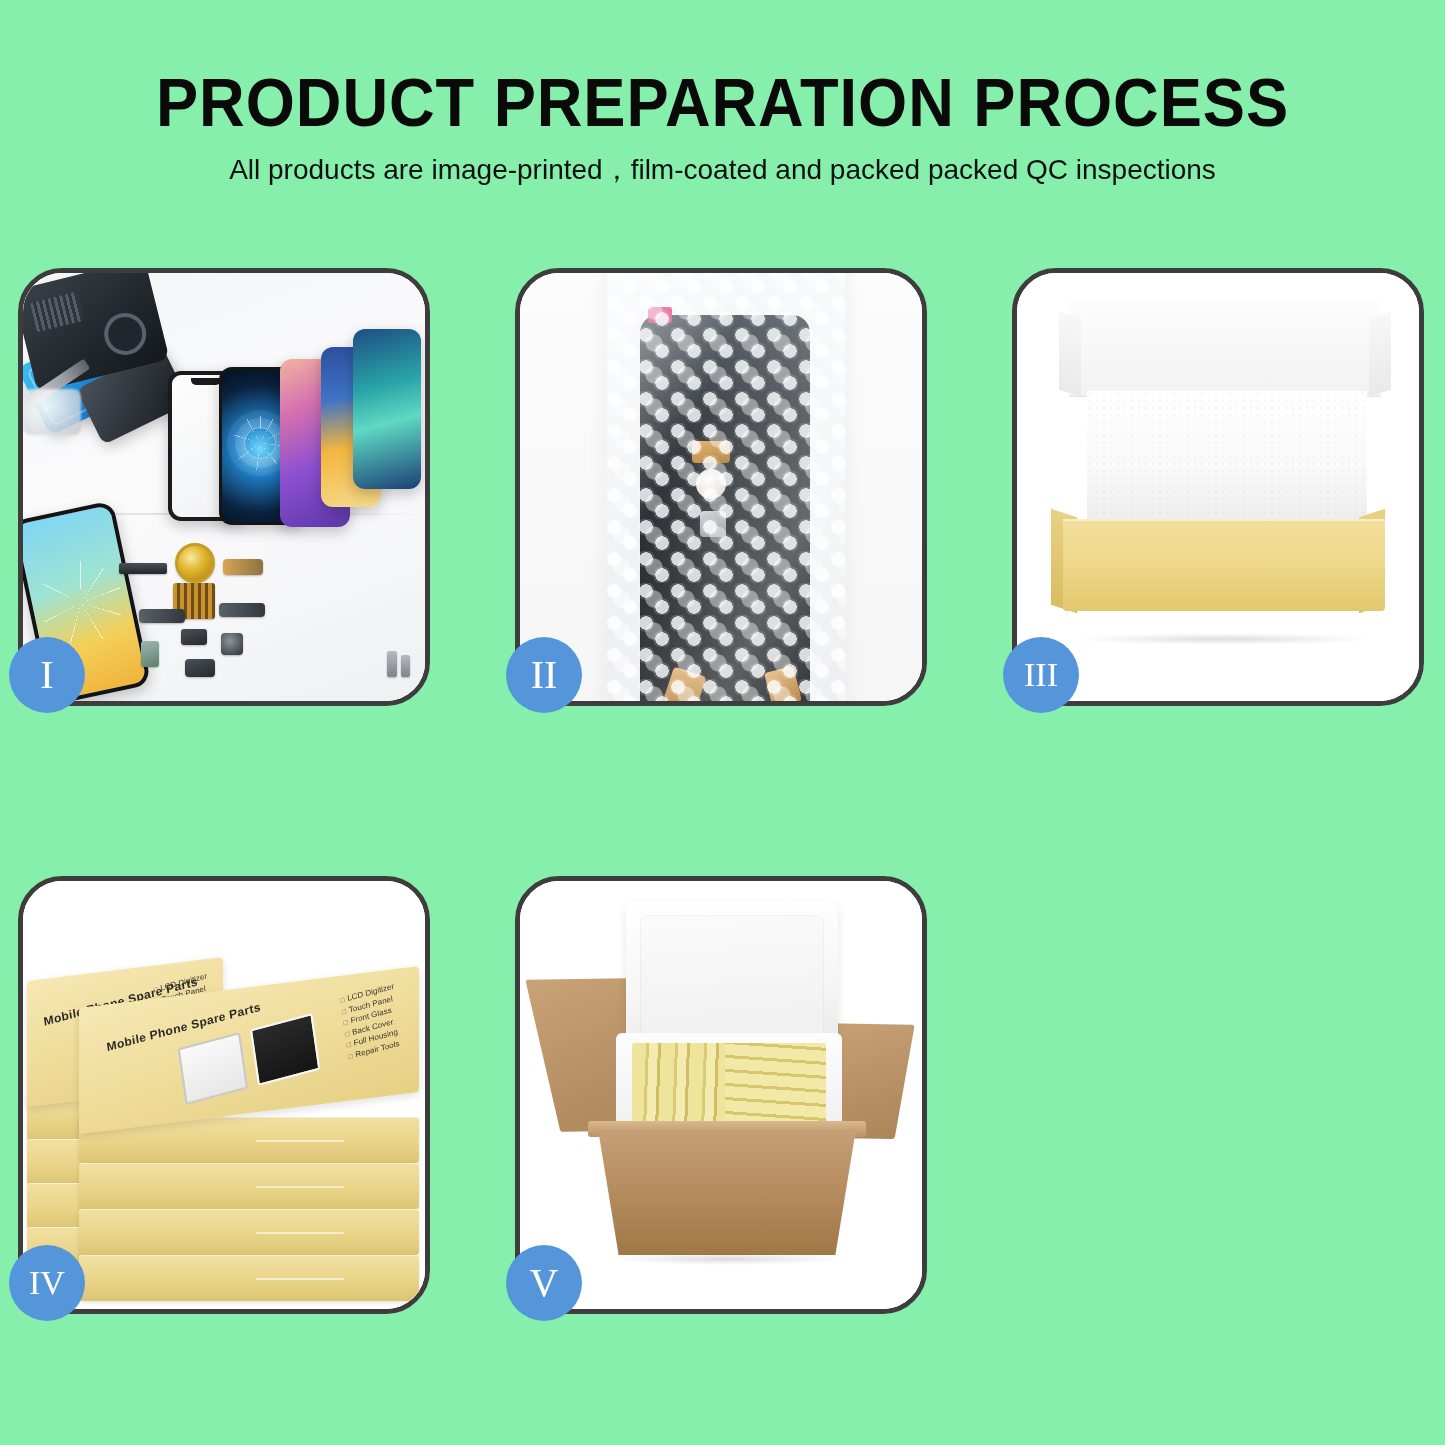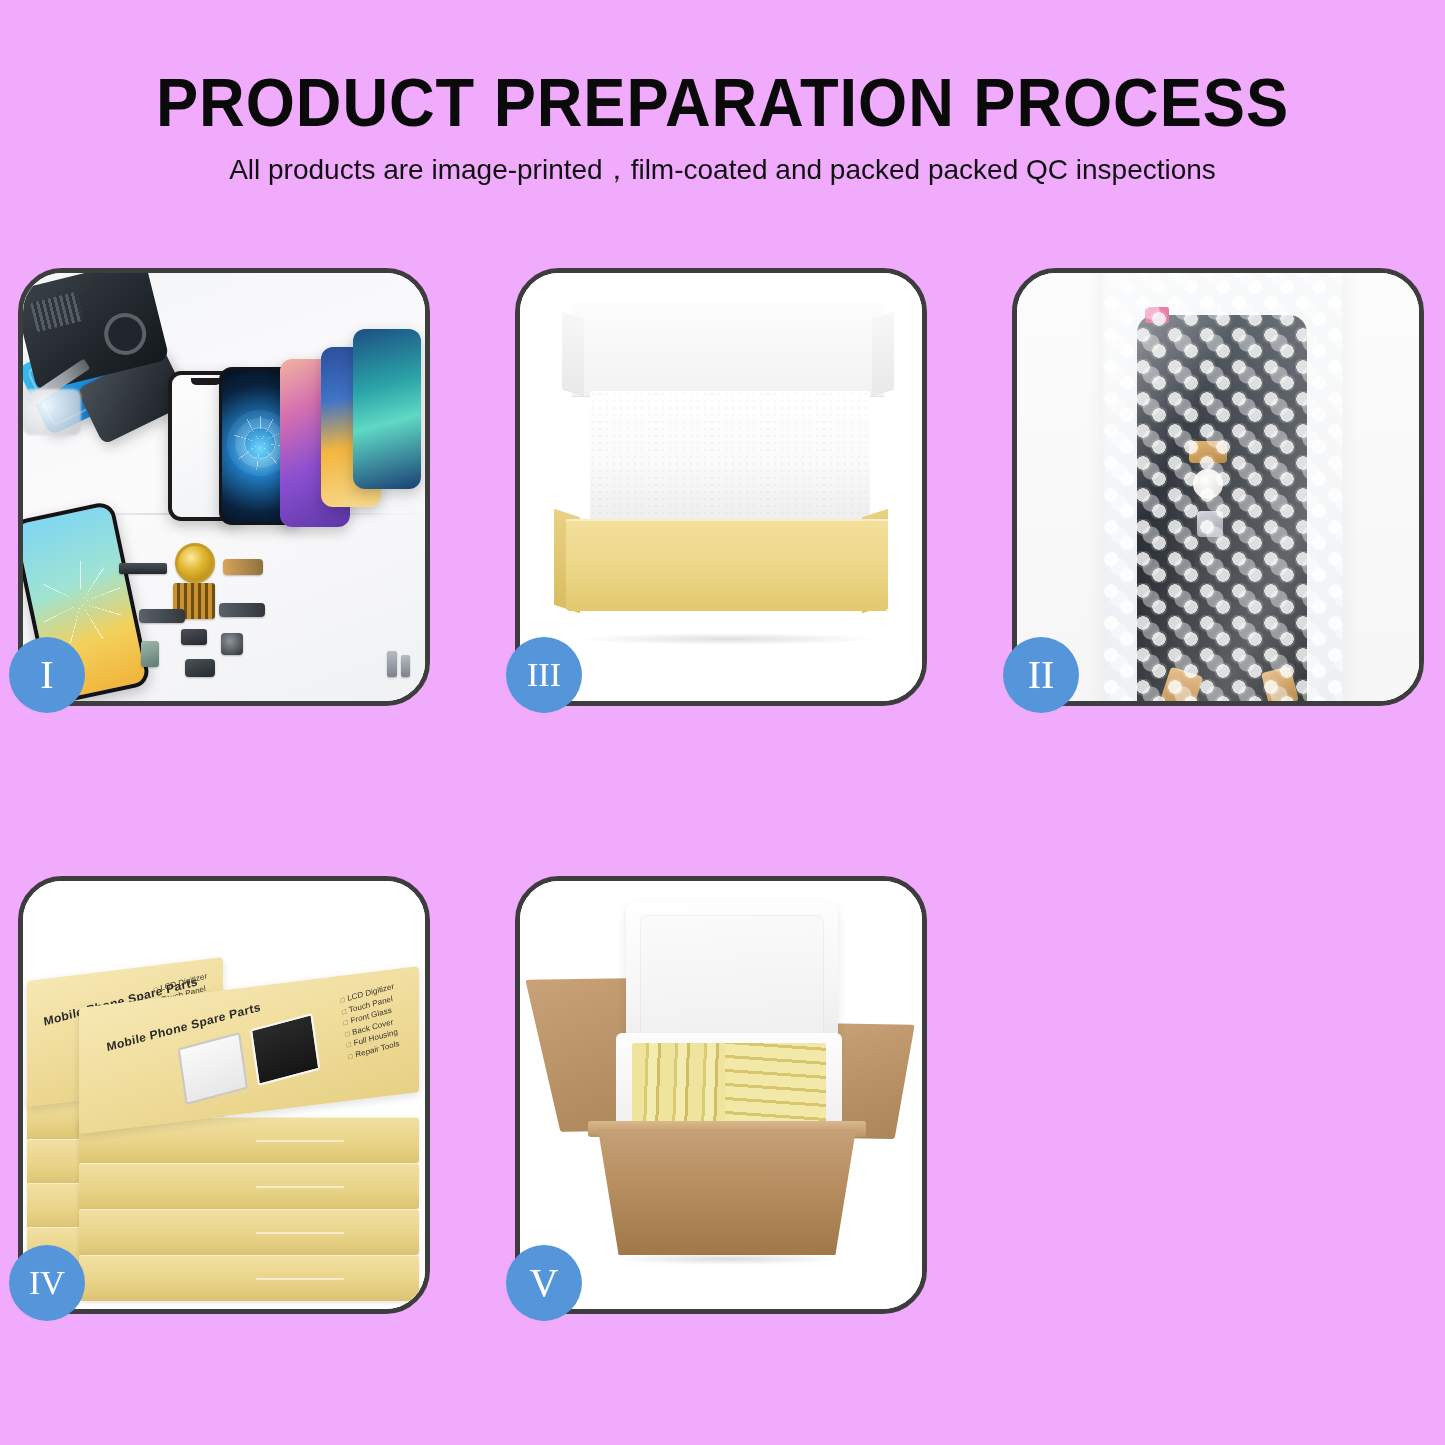--- a/index.html
+++ b/index.html
@@ -10,21 +10,21 @@
     height: 1445px;
     background: #ffffff;
     font-family: "Liberation Sans", sans-serif;
     overflow: hidden;
   }
 
   #page {
     position: relative;
     width: 1445px;
     height: 1445px;
-    background: #f0abfc;
+    background: #86efac;
   }
 
   
   .header {
     position: absolute;
     top: 68px;
     left: 0;
     width: 1445px;
     text-align: center;
   }
@@ -585,49 +585,49 @@
         <div class="part p1-screws"></div>
         <div class="part p1-screws2"></div>
         <div class="p1-tool"></div>
         <div class="p1-tool2"></div>
       </div>
       <div class="badge">I</div>
     </div>
 
     <div class="card">
       <div class="card-media">
-        <div class="p3-bg"></div>
-        <div class="p3-lid"></div>
-        <div class="p3-foam"></div>
-        <div class="p3-bubblerow"></div>
-        <div class="p3-lflap"></div>
-        <div class="p3-rflap"></div>
-        <div class="p3-front"></div>
-        <div class="p3-shadow"></div>
-      </div>
-      <div class="badge wide">III</div>
-    </div>
-
-    <div class="card">
-      <div class="card-media">
         <div class="p2-bg"></div>
         <div class="p2-sheet"></div>
         <div class="p2-phone"></div>
         <div class="p2-label"></div>
         <div class="p2-flex"></div>
         <div class="p2-conn1"></div>
         <div class="p2-conn2"></div>
         <div class="p2-conn3"></div>
         <div class="p2-conn4"></div>
         <div class="p2-conn5"></div>
         <div class="p2-bubbles"></div>
         <div class="p2-bubbles2"></div>
         <div class="p2-gloss"></div>
       </div>
       <div class="badge">II</div>
+    </div>
+
+    <div class="card">
+      <div class="card-media">
+        <div class="p3-bg"></div>
+        <div class="p3-lid"></div>
+        <div class="p3-foam"></div>
+        <div class="p3-bubblerow"></div>
+        <div class="p3-lflap"></div>
+        <div class="p3-rflap"></div>
+        <div class="p3-front"></div>
+        <div class="p3-shadow"></div>
+      </div>
+      <div class="badge wide">III</div>
     </div>
 
     <div class="card">
       <div class="card-media">
         <div class="p4-bg"></div>
 
         <div class="p4-stackL">
           <div class="slab" style="top:126px"></div>
           <div class="slab" style="top:170px"></div>
           <div class="slab" style="top:214px"></div>

